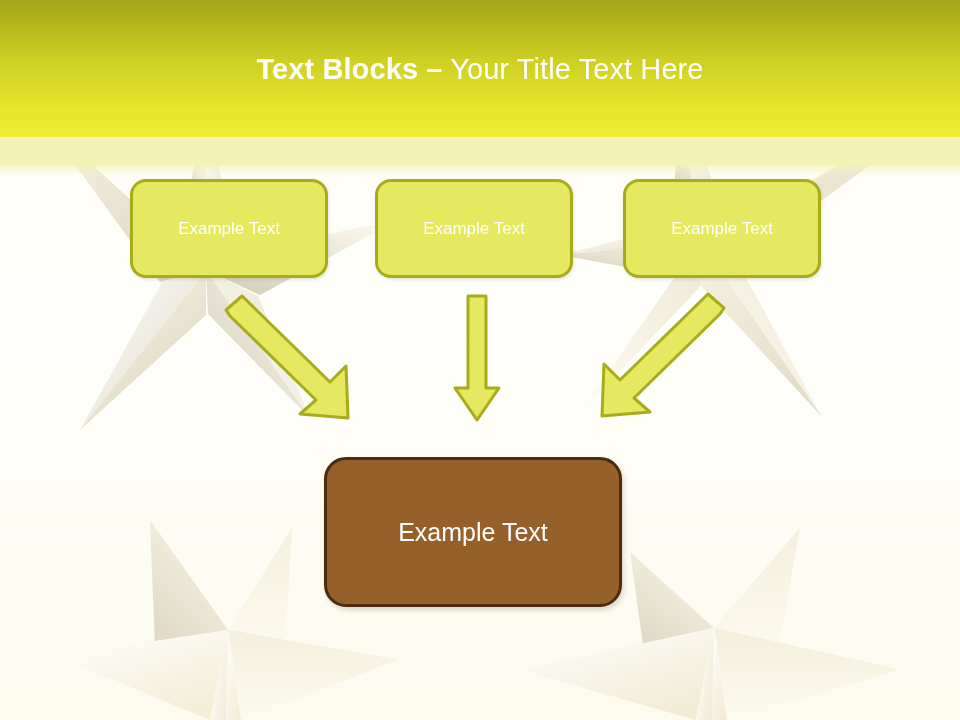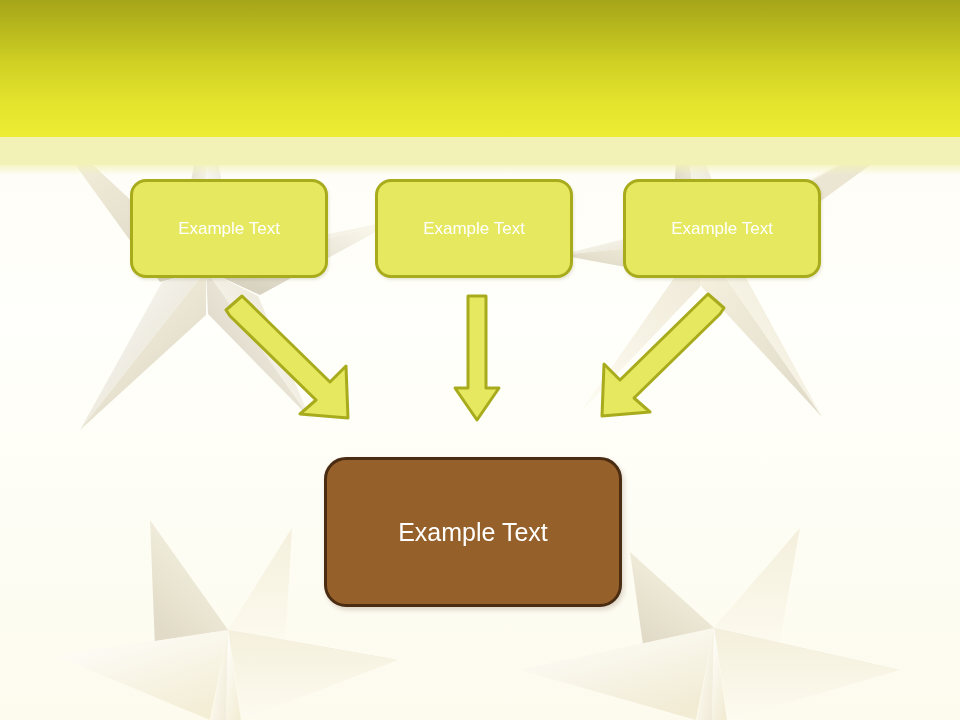--- a/index.html
+++ b/index.html
@@ -261,20 +261,23 @@
         <polygon points="212,214 214,118 197,210" fill="url(#gD3)"></polygon>
         <polygon points="212,214 214,118 227,210" fill="url(#gD1)"></polygon>
       </g>
     </svg>
   </div>
 
   <div class="header-band"></div>
   <div class="header-subband"></div>
   <div class="header-subband-fade"></div>
 
+  <div class="slide-title">
+    <span class="t-bold">Text Blocks –</span><span class="t-light"> Your Title Text Here</span>
+  </div>
 
   <div class="arrow-layer">
 
     <svg style="left:220px; top:290px;" width="150" height="140" viewBox="0 0 150 140">
       <polygon points="6,20 22,6 110,92 126,76 128,128 80,124 96,110 10,26" fill="#e6e860" stroke="#a8ab1c" stroke-width="3" stroke-linejoin="round"></polygon>
     </svg>
 
     <svg style="left:452px; top:292px;" width="50" height="134" viewBox="0 0 50 134">
       <polygon points="16,4 34,4 34,96 47,96 25,128 3,96 16,96" fill="#e6e860" stroke="#a8ab1c" stroke-width="3" stroke-linejoin="round"></polygon>
     </svg>

